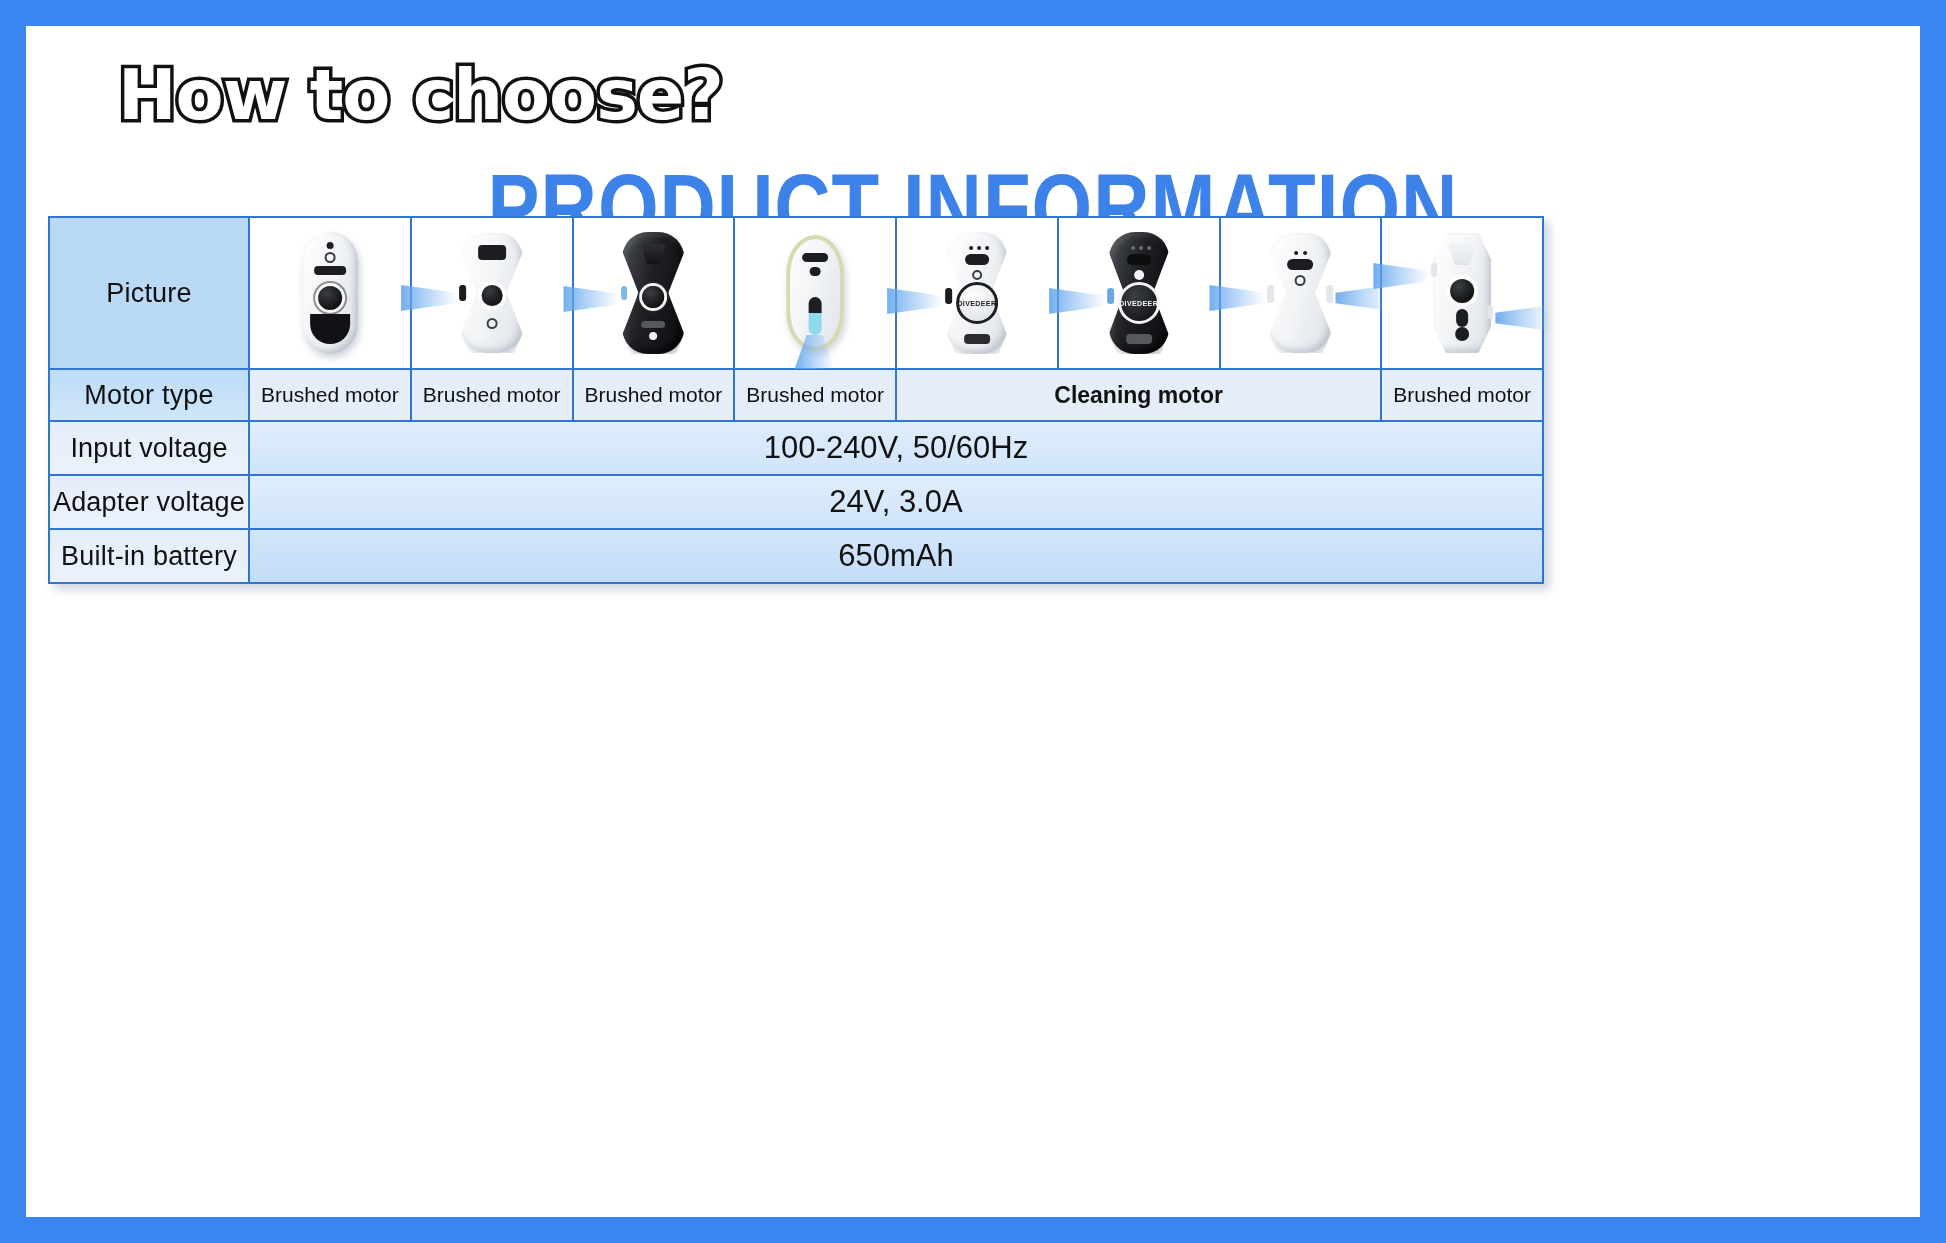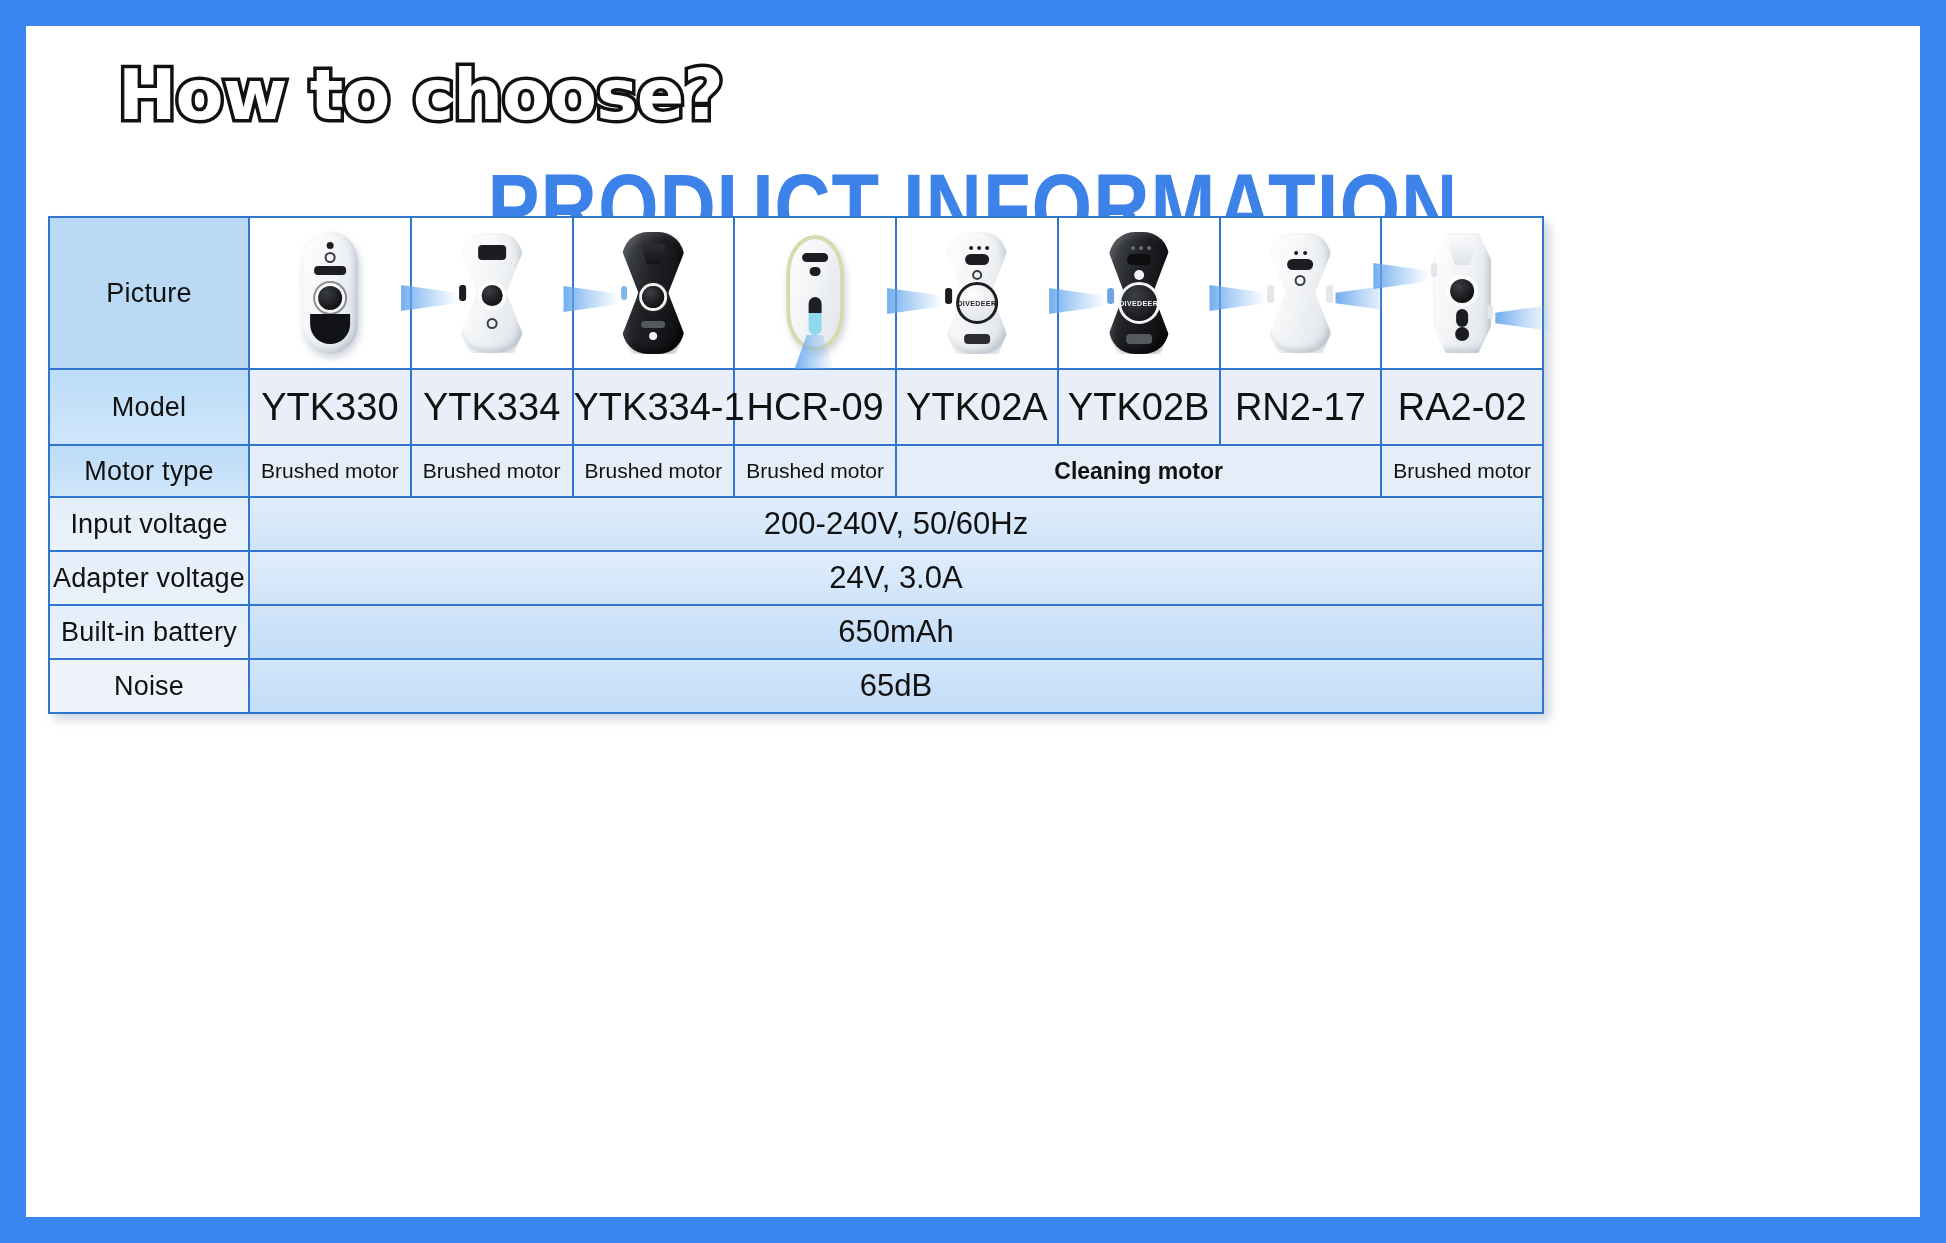--- a/index.html
+++ b/index.html
@@ -378,62 +378,47 @@
                 <div class="mist left"></div>
               </div>
               <div class="nozzle" style="right:-2px;bottom:34px;width:6px;height:14px;background:#e3e6ea;">
                 <div class="mist right"></div>
               </div>
             </div>
           </div>
         </td>
       </tr>
 
-      <tr>
-        <td class="label">Model</td>
-        <td class="model">YTK330</td>
-        <td class="model">YTK334</td>
-        <td class="model">YTK334-1</td>
-        <td class="model">HCR-09</td>
-        <td class="model">YTK02A</td>
-        <td class="model">YTK02B</td>
-        <td class="model">RN2-17</td>
-        <td class="model">RA2-02</td>
-      </tr>
 
       <tr>
         <td class="label">Motor type</td>
         <td class="small">Brushed motor</td>
         <td class="small">Brushed motor</td>
         <td class="small">Brushed motor</td>
         <td class="small">Brushed motor</td>
         <td class="small bold" colspan="3">Cleaning motor</td>
         <td class="small">Brushed motor</td>
       </tr>
 
 
       <tr>
         <td class="label label-soft">Input voltage</td>
-        <td class="wide" colspan="8">200-240V, 50/60Hz</td>
+        <td class="wide" colspan="8">100-240V, 50/60Hz</td>
       </tr>
 
       <tr>
         <td class="label label-soft">Adapter voltage</td>
         <td class="wide" colspan="8">24V, 3.0A</td>
       </tr>
 
 
 
 
       <tr>
         <td class="label label-soft">Built-in battery</td>
         <td class="wide v3" colspan="8">650mAh</td>
       </tr>
 
-      <tr>
-        <td class="label label-last">Noise</td>
-        <td class="wide v3" colspan="8">65dB</td>
-      </tr>
 
     </tbody>
   </table>
   </div>
 </div>
 
 </body></html>

